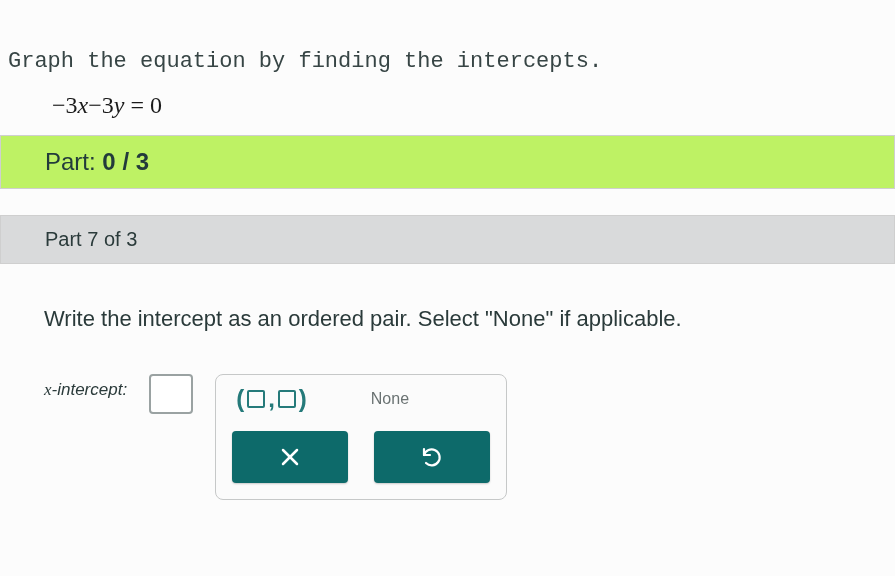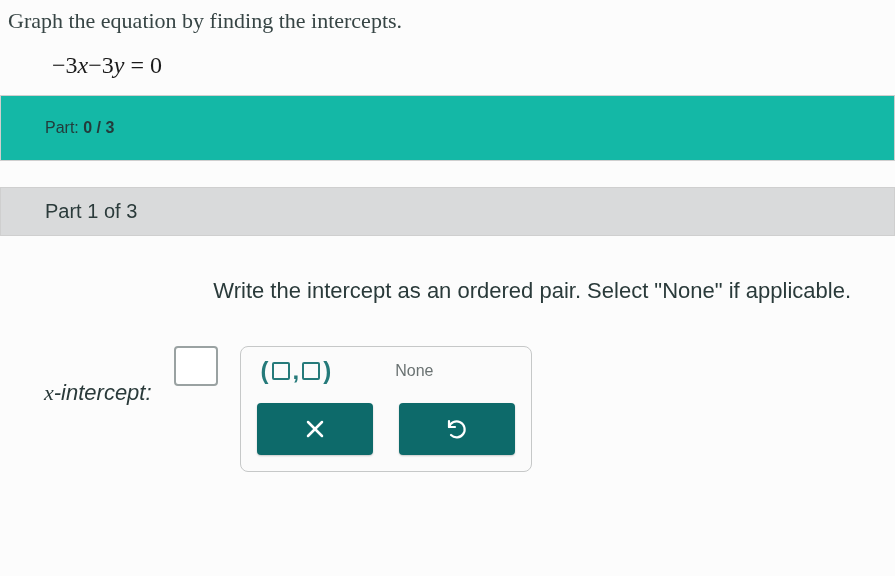--- a/index.html
+++ b/index.html
@@ -13,39 +13,40 @@
       background: #fcfcfc;
       font-family: Georgia, 'Times New Roman', serif;
       color: #2b3a3a;
       padding: 8px 0 0 0;
       overflow: hidden;
     }
     .question-title {
       font-size: 22px;
       color: #374545;
       padding: 0 8px 18px 8px;
-      font-family: Liberation Serif, serif;
+      font-family: Liberation Mono, monospace;
+      margin-top: 41px;
     }
     .equation {
       font-size: 24px;
       font-style: italic;
       font-family: 'Times New Roman', serif;
       color: #1a1a1a;
       padding: 0 0 16px 52px;
     }
     .equation .minus {
       font-style: normal;
     }
     .equation .num {
       font-style: normal;
     }
     .part-bar {
-      background: #14b8a6;
-      padding: 23px 44px;
-      font-size: 16px;
+      background: #bef264;
+      padding: 12px 44px;
+      font-size: 24px;
       font-family: Arial, sans-serif;
       color: #233b3b;
       margin-bottom: 26px;
       border: 1px solid #cfcfcf;
     }
     .part-bar .bold {
       font-weight: bold;
     }
     .part-header {
       background: #d9dadb;
@@ -56,34 +57,32 @@
       border: 1px solid #cfcfcf;
     }
     .part-body {
       padding: 42px 44px 0 44px;
     }
     .instruction {
       font-size: 22px;
       font-family: Arial, sans-serif;
       color: #2a3a3a;
       margin-bottom: 42px;
-      text-align: right;
     }
     .answer-row {
       display: flex;
       align-items: flex-start;
       gap: 22px;
     }
     .intercept-label {
-      font-size: 22px;
+      font-size: 17px;
       font-family: Arial, sans-serif;
       font-style: italic;
       color: #2a3a3a;
       padding-top: 6px;
-      margin-top: 28px;
     }
     .intercept-label .xvar {
       font-style: italic;
       font-family: 'Times New Roman', serif;
     }
     .answer-box {
       width: 44px;
       height: 40px;
       border: 2px solid #9aa2a2;
       border-radius: 4px;
@@ -156,21 +155,21 @@
 <div class="question-title">Graph the equation by finding the intercepts.</div>
 
 <div class="equation">
   <span class="minus">−</span><span class="num">3</span><span>x</span><span class="minus">−</span><span class="num">3</span><span>y</span> <span class="minus">=</span> <span class="num">0</span>
 </div>
 
 <div class="part-bar">
   <span>Part: </span><span class="bold">0</span><span class="bold"> / </span><span class="bold">3</span>
 </div>
 
-<div class="part-header">Part 1 of 3</div>
+<div class="part-header">Part 7 of 3</div>
 
 <div class="part-body">
   <div class="instruction">Write the intercept as an ordered pair. Select "None" if applicable.</div>
 
   <div class="answer-row">
     <div class="intercept-label">
       <span class="xvar">x</span>-intercept:
     </div>
 
     <div class="answer-box"></div>

